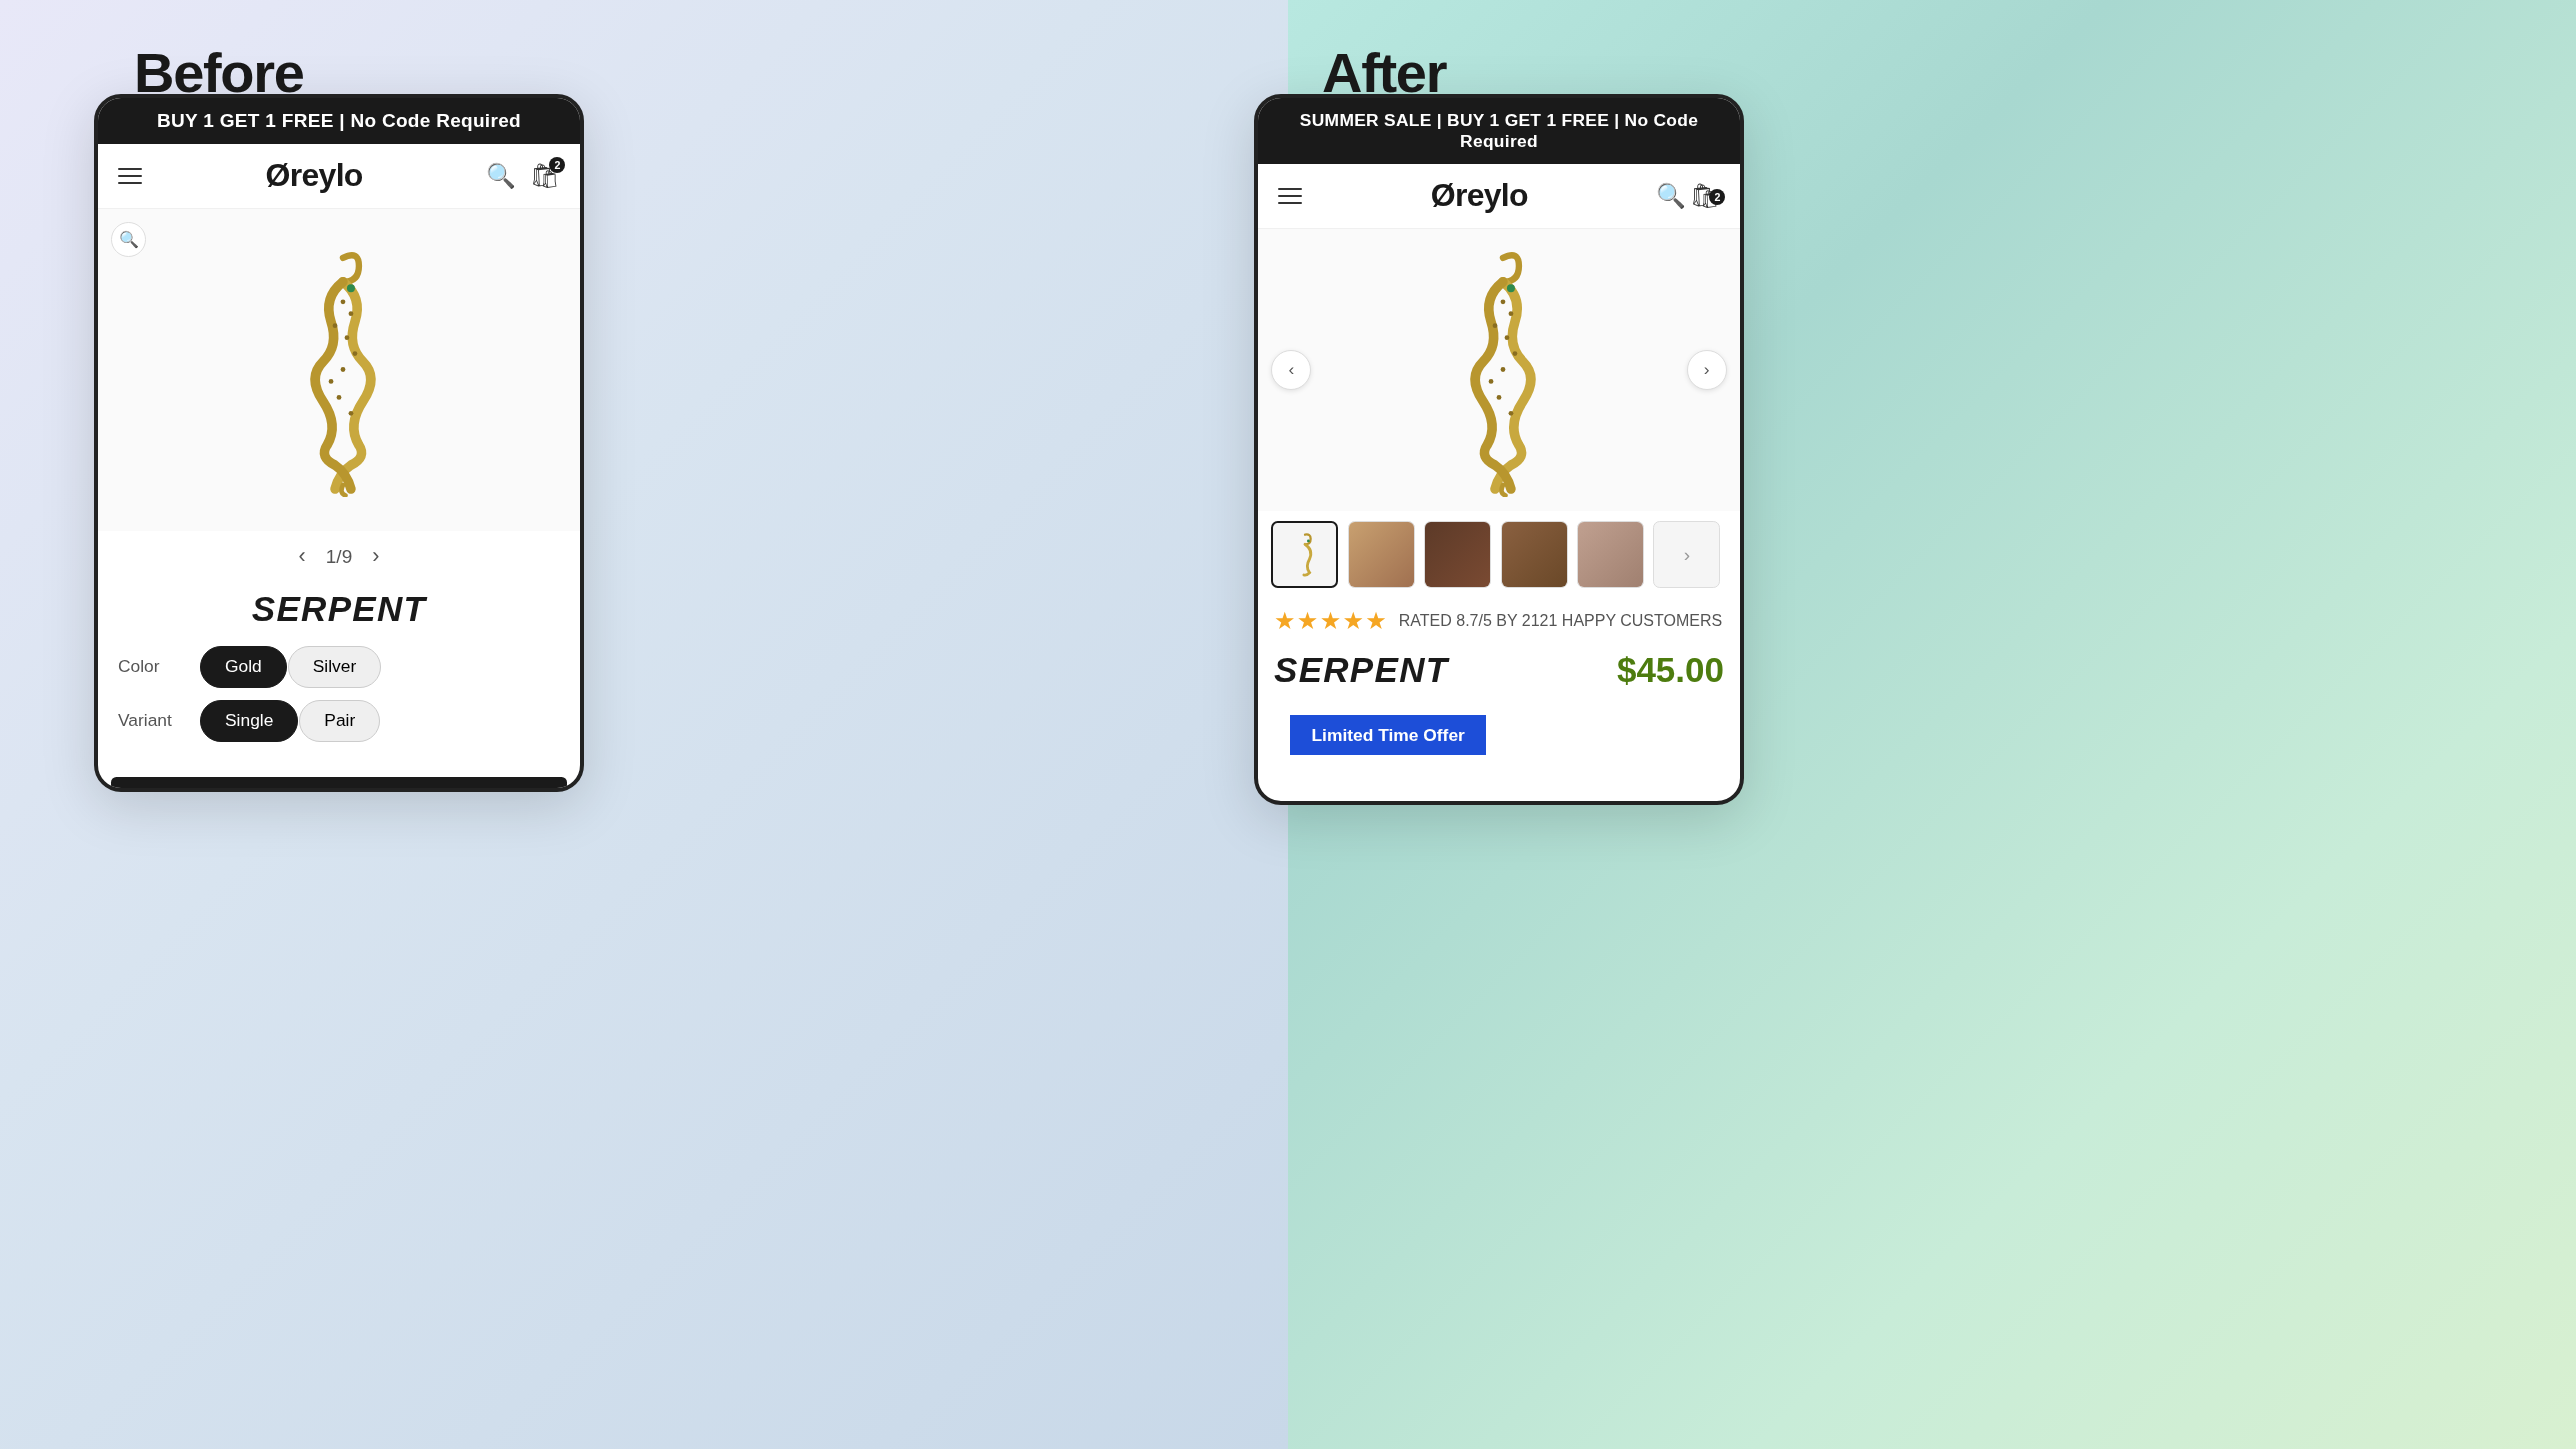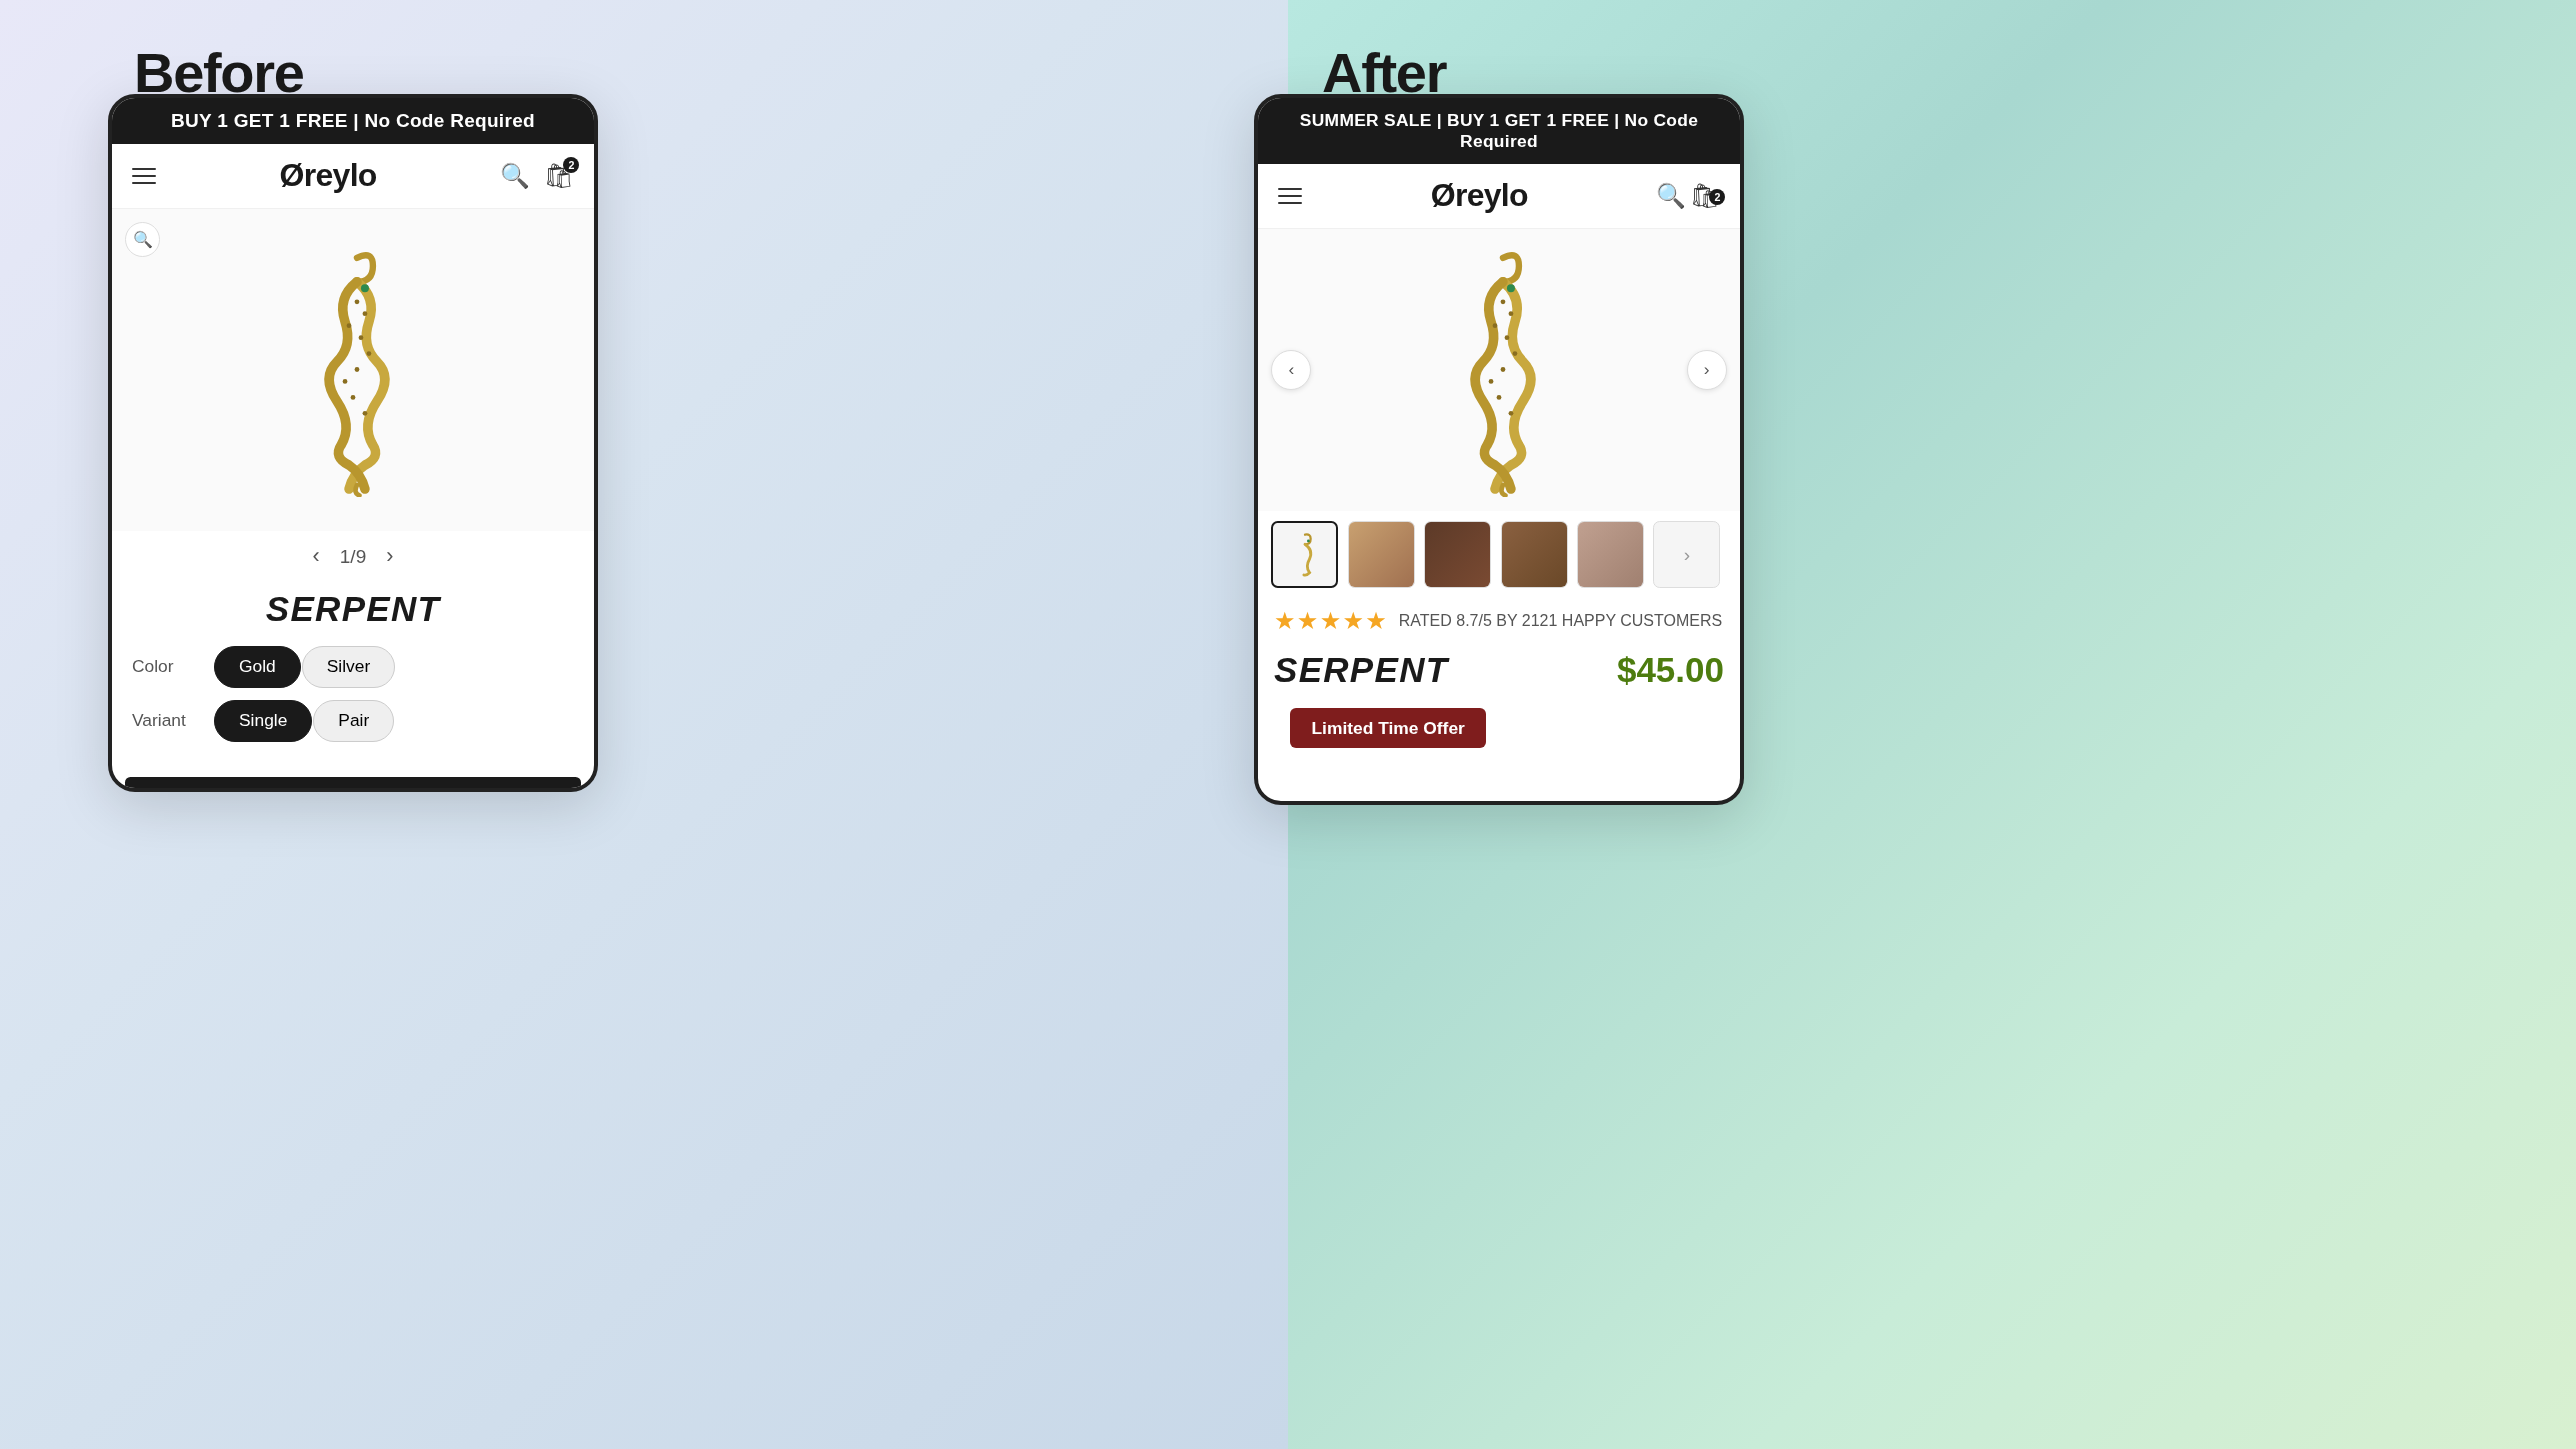--- a/index.html
+++ b/index.html
@@ -34,21 +34,21 @@
       color: #1a1a1a;
       letter-spacing: -1.3px;
     }
     .label-before { left: 134px; }
     .label-after { left: 1322px; }
 
     
     .phone-before {
       position: absolute;
       top: 94px;
-      left: 108px;
+      left: 94px;
       width: 490px;
       height: 698px;
       background: #ffffff;
       border-radius: 27px;
       overflow: hidden;
       box-shadow: 0 13.4px 54px rgba(0,0,0,0.15);
       border: 4px solid #222;
     }
 
     .promo-banner-before {
@@ -363,27 +363,27 @@
     }
 
     .product-price-after {
       font-size: 35px;
       font-weight: 700;
       color: #4d7c0f;
     }
 
     .limited-offer-badge {
       display: inline-block;
-      background: #7f1d1d;
+      background: #1d4ed8;
       color: white;
       padding: 9.4px 21.5px;
       font-size: 17.4px;
       font-weight: 600;
-      border-radius: 6px;
-      margin: 5px 16px;
+      border-radius: 0;
+      margin: 12px 16px;
     }
 
     .hamburger {
       display: flex;
       flex-direction: column;
       gap: 4.7px;
       cursor: pointer;
     }
     .hamburger span {
       display: block;

